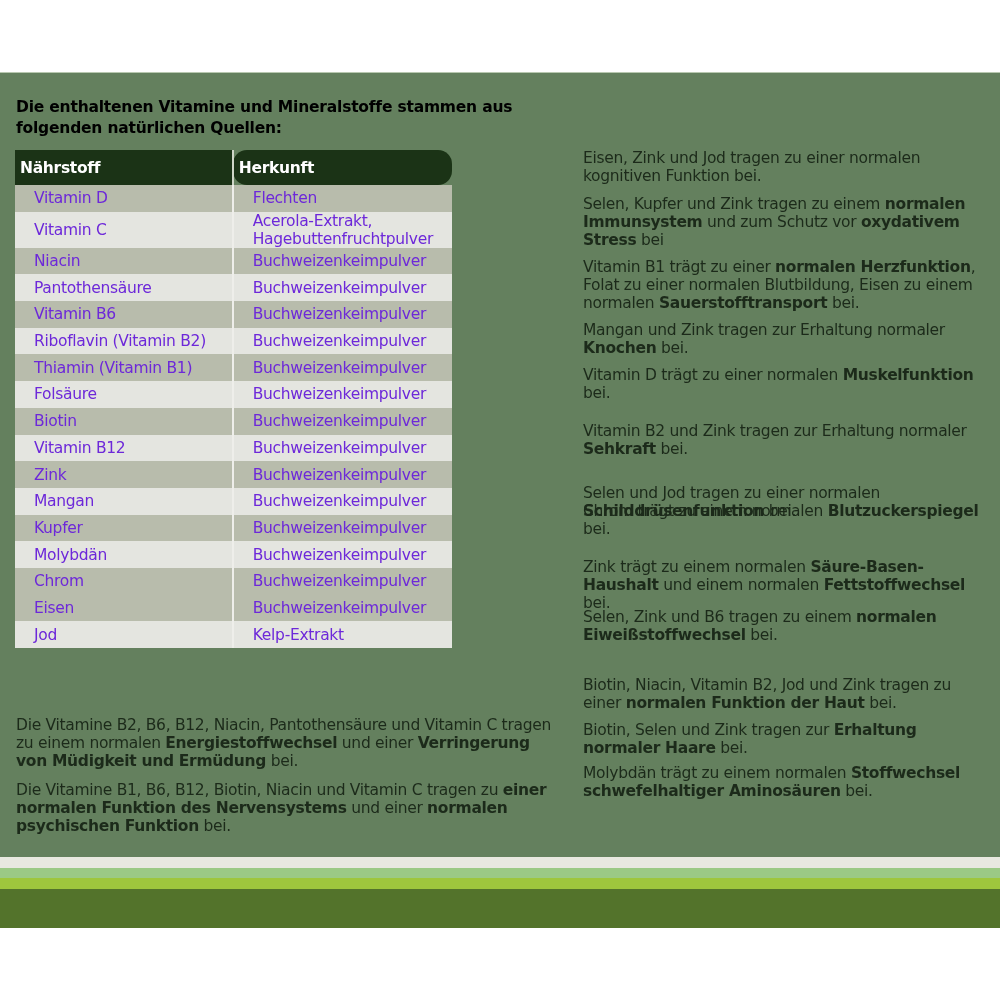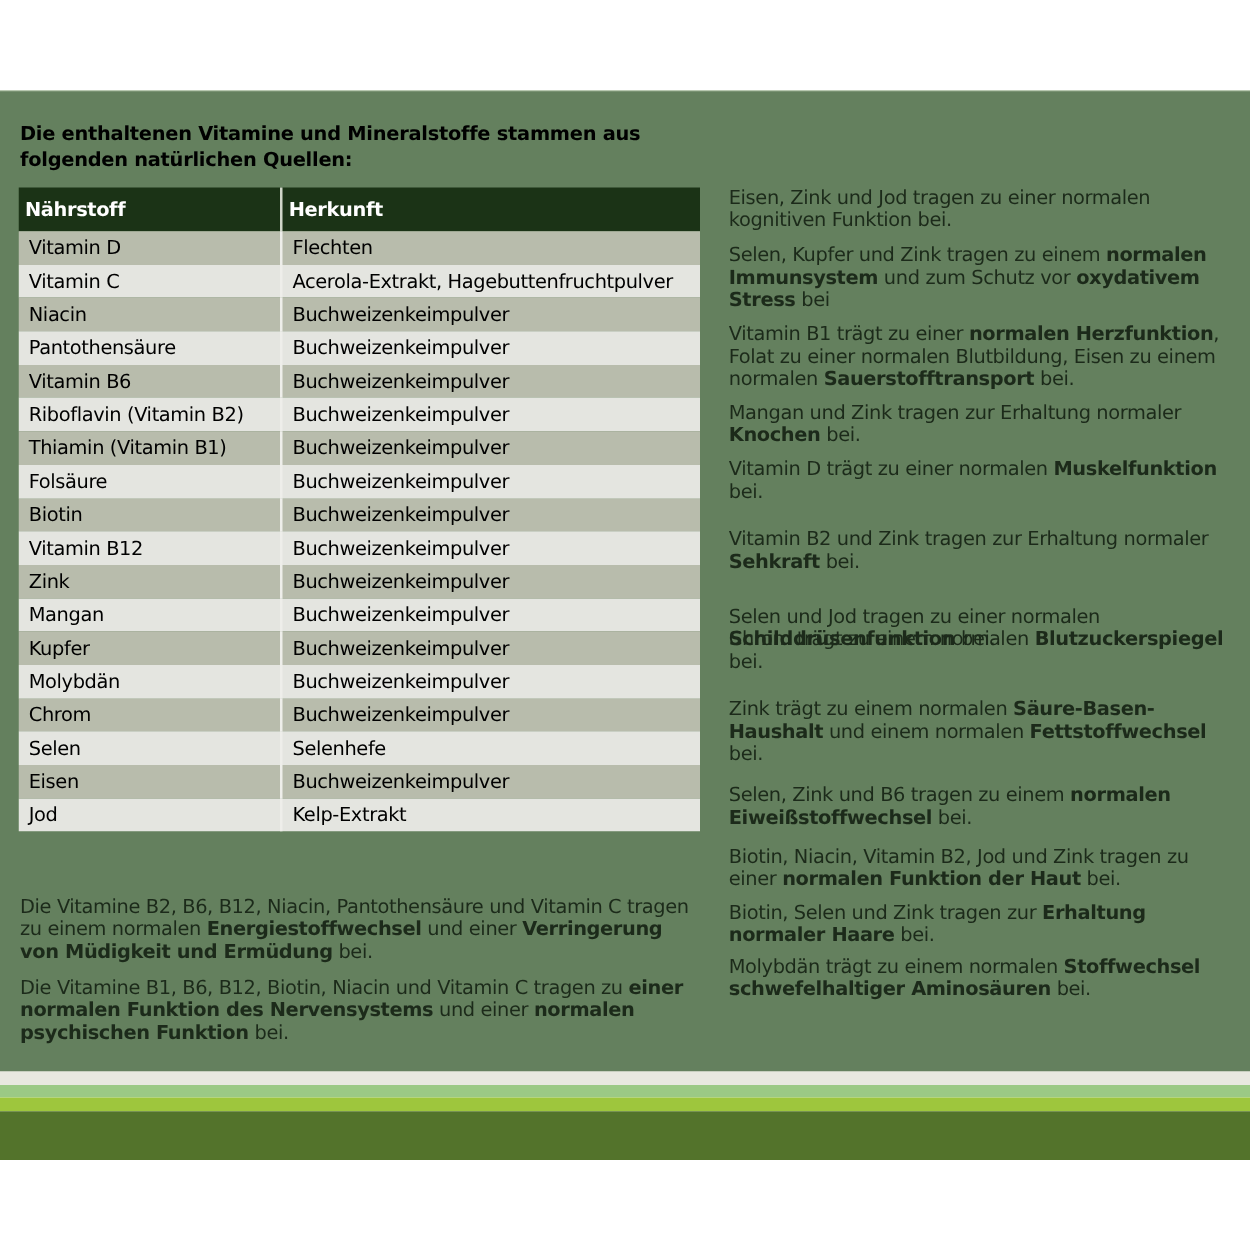--- a/index.html
+++ b/index.html
@@ -2,26 +2,26 @@
 <html><head>
 <meta charset="utf-8">
 <style>
   html, body { margin:0; padding:0; }
   body { width:1000px; height:1000px; background:#ffffff; position:relative; overflow:hidden;
          font-family:"DejaVu Sans", sans-serif; color:#1e2a1c; }
   .panel { position:absolute; left:0; top:72px; width:1000px; height:785px; background:#64805e;
            border-top:1px solid #b8c8b0; }
   .title { position:absolute; left:16px; top:97px; width:540px; font-weight:bold; font-size:15.5px;
            line-height:21px; color:#000000; letter-spacing:-0.2px; }
-  table.src { position:absolute; left:15px; top:150px; width:545px; border-collapse:collapse;
+  table.src { position:absolute; left:15px; top:150px; width:437px; border-collapse:collapse;
               font-size:15.5px; letter-spacing:-0.3px; }
   table.src th { background:#1b3316; color:#ffffff; text-align:left; font-weight:bold; height:35px;
                  padding:0 5px; border-right:2px solid #cfd6c8; }
-  table.src th:last-child { border-right:none; }
-  table.src td { height:26.7px; padding:0 8px; color:#000000; border-right:2px solid #eeeeea; }
+  table.src th:last-child { border-right:none;border-radius:14px; }
+  table.src td { height:26.7px; padding:0 19px; color:#6d28d9; border-right:2px solid #eeeeea; }
   table.src td:last-child { border-right:none; }
   table.src tr.odd td { background:#b8bcac; }
   table.src tr.even td { background:#e4e5e0; }
   table.src td.c1 { width:193px; }
   .para { position:absolute; font-size:15.5px; line-height:18px; color:#1c2a1a; letter-spacing:-0.3px; }
   .para b { font-weight:bold; }
   .left-para { left:16px; width:545px;margin-top:16px; }
   .right-para { left:583px; width:410px; }
   .stripe { position:absolute; left:0; width:1000px; }
 </style>
@@ -93,24 +93,20 @@
         <td class="c2">Buchweizenkeimpulver</td>
       </tr>
       <tr class="even">
         <td class="c1">Molybdän</td>
         <td class="c2">Buchweizenkeimpulver</td>
       </tr>
       <tr class="odd">
         <td class="c1">Chrom</td>
         <td class="c2">Buchweizenkeimpulver</td>
       </tr>
-      <tr class="even">
-        <td class="c1">Selen</td>
-        <td class="c2">Selenhefe</td>
-      </tr>
       <tr class="odd">
         <td class="c1">Eisen</td>
         <td class="c2">Buchweizenkeimpulver</td>
       </tr>
       <tr class="even">
         <td class="c1">Jod</td>
         <td class="c2">Kelp-Extrakt</td>
       </tr>
     </tbody>
 </table>
@@ -122,21 +118,21 @@
 <div id="right-col">
     <div class="para right-para" style="top: 149px;"><span>Eisen, Zink und Jod tragen zu einer normalen kognitiven  Funktion bei.</span></div>
     <div class="para right-para" style="top: 195px;"><span>Selen, Kupfer und Zink tragen zu einem </span><b>normalen Immunsystem</b><span> und zum Schutz vor </span><b>oxydativem Stress</b><span> bei</span></div>
     <div class="para right-para" style="top: 258px;"><span>Vitamin B1 trägt zu einer </span><b>normalen Herzfunktion</b><span>, Folat zu einer normalen Blutbildung, Eisen zu einem normalen </span><b>Sauerstofftransport</b><span> bei.</span></div>
     <div class="para right-para" style="top: 321px;"><span>Mangan und Zink tragen zur Erhaltung normaler </span><b>Knochen</b><span> bei.</span></div>
     <div class="para right-para" style="top: 366px;"><span>Vitamin D trägt zu einer normalen </span><b>Muskelfunktion</b><span> bei.</span></div>
     <div class="para right-para" style="top: 422px;"><span>Vitamin B2 und Zink tragen zur Erhaltung normaler </span><b>Sehkraft</b><span> bei.</span></div>
     <div class="para right-para" style="top: 467px; margin-top: 35px;"><span>Chrom trägt zu einem normalen </span><b>Blutzuckerspiegel</b><span> bei.</span></div>
     <div class="para right-para" style="top: 484px;"><span>Selen und Jod tragen zu einer normalen </span><b>Schilddrüsenfunktion</b><span> bei.</span></div>
     <div class="para right-para" style="top: 558px;"><span>Zink trägt zu einem normalen </span><b>Säure-Basen-Haushalt</b><span> und einem normalen </span><b>Fettstoffwechsel</b><span> bei.</span></div>
-    <div class="para right-para" style="top: 627px;"><span>Selen, Zink und B6 tragen zu einem </span><b>normalen Eiweißstoffwechsel</b><span> bei.</span></div>
+    <div class="para right-para" style="top: 608px;"><span>Selen, Zink und B6 tragen zu einem </span><b>normalen Eiweißstoffwechsel</b><span> bei.</span></div>
     <div class="para right-para" style="top: 676px;"><span>Biotin, Niacin, Vitamin B2, Jod und Zink tragen zu einer </span><b>normalen Funktion der Haut</b><span> bei.</span></div>
     <div class="para right-para" style="top: 721px;"><span>Biotin, Selen und Zink tragen zur </span><b>Erhaltung normaler Haare</b><span> bei.</span></div>
     <div class="para right-para" style="top: 764px;"><span>Molybdän trägt zu einem normalen </span><b>Stoffwechsel schwefelhaltiger Aminosäuren</b><span> bei.</span></div>
   </div>
 
 <div class="stripe" style="top:857px;height:11px;background:#e8e8e0;"></div>
 <div class="stripe" style="top:868px;height:10px;background:#9bc985;"></div>
 <div class="stripe" style="top:878px;height:11px;background:#9ec63d;"></div>
 <div class="stripe" style="top:889px;height:39px;background:#53732b;"></div>
 

